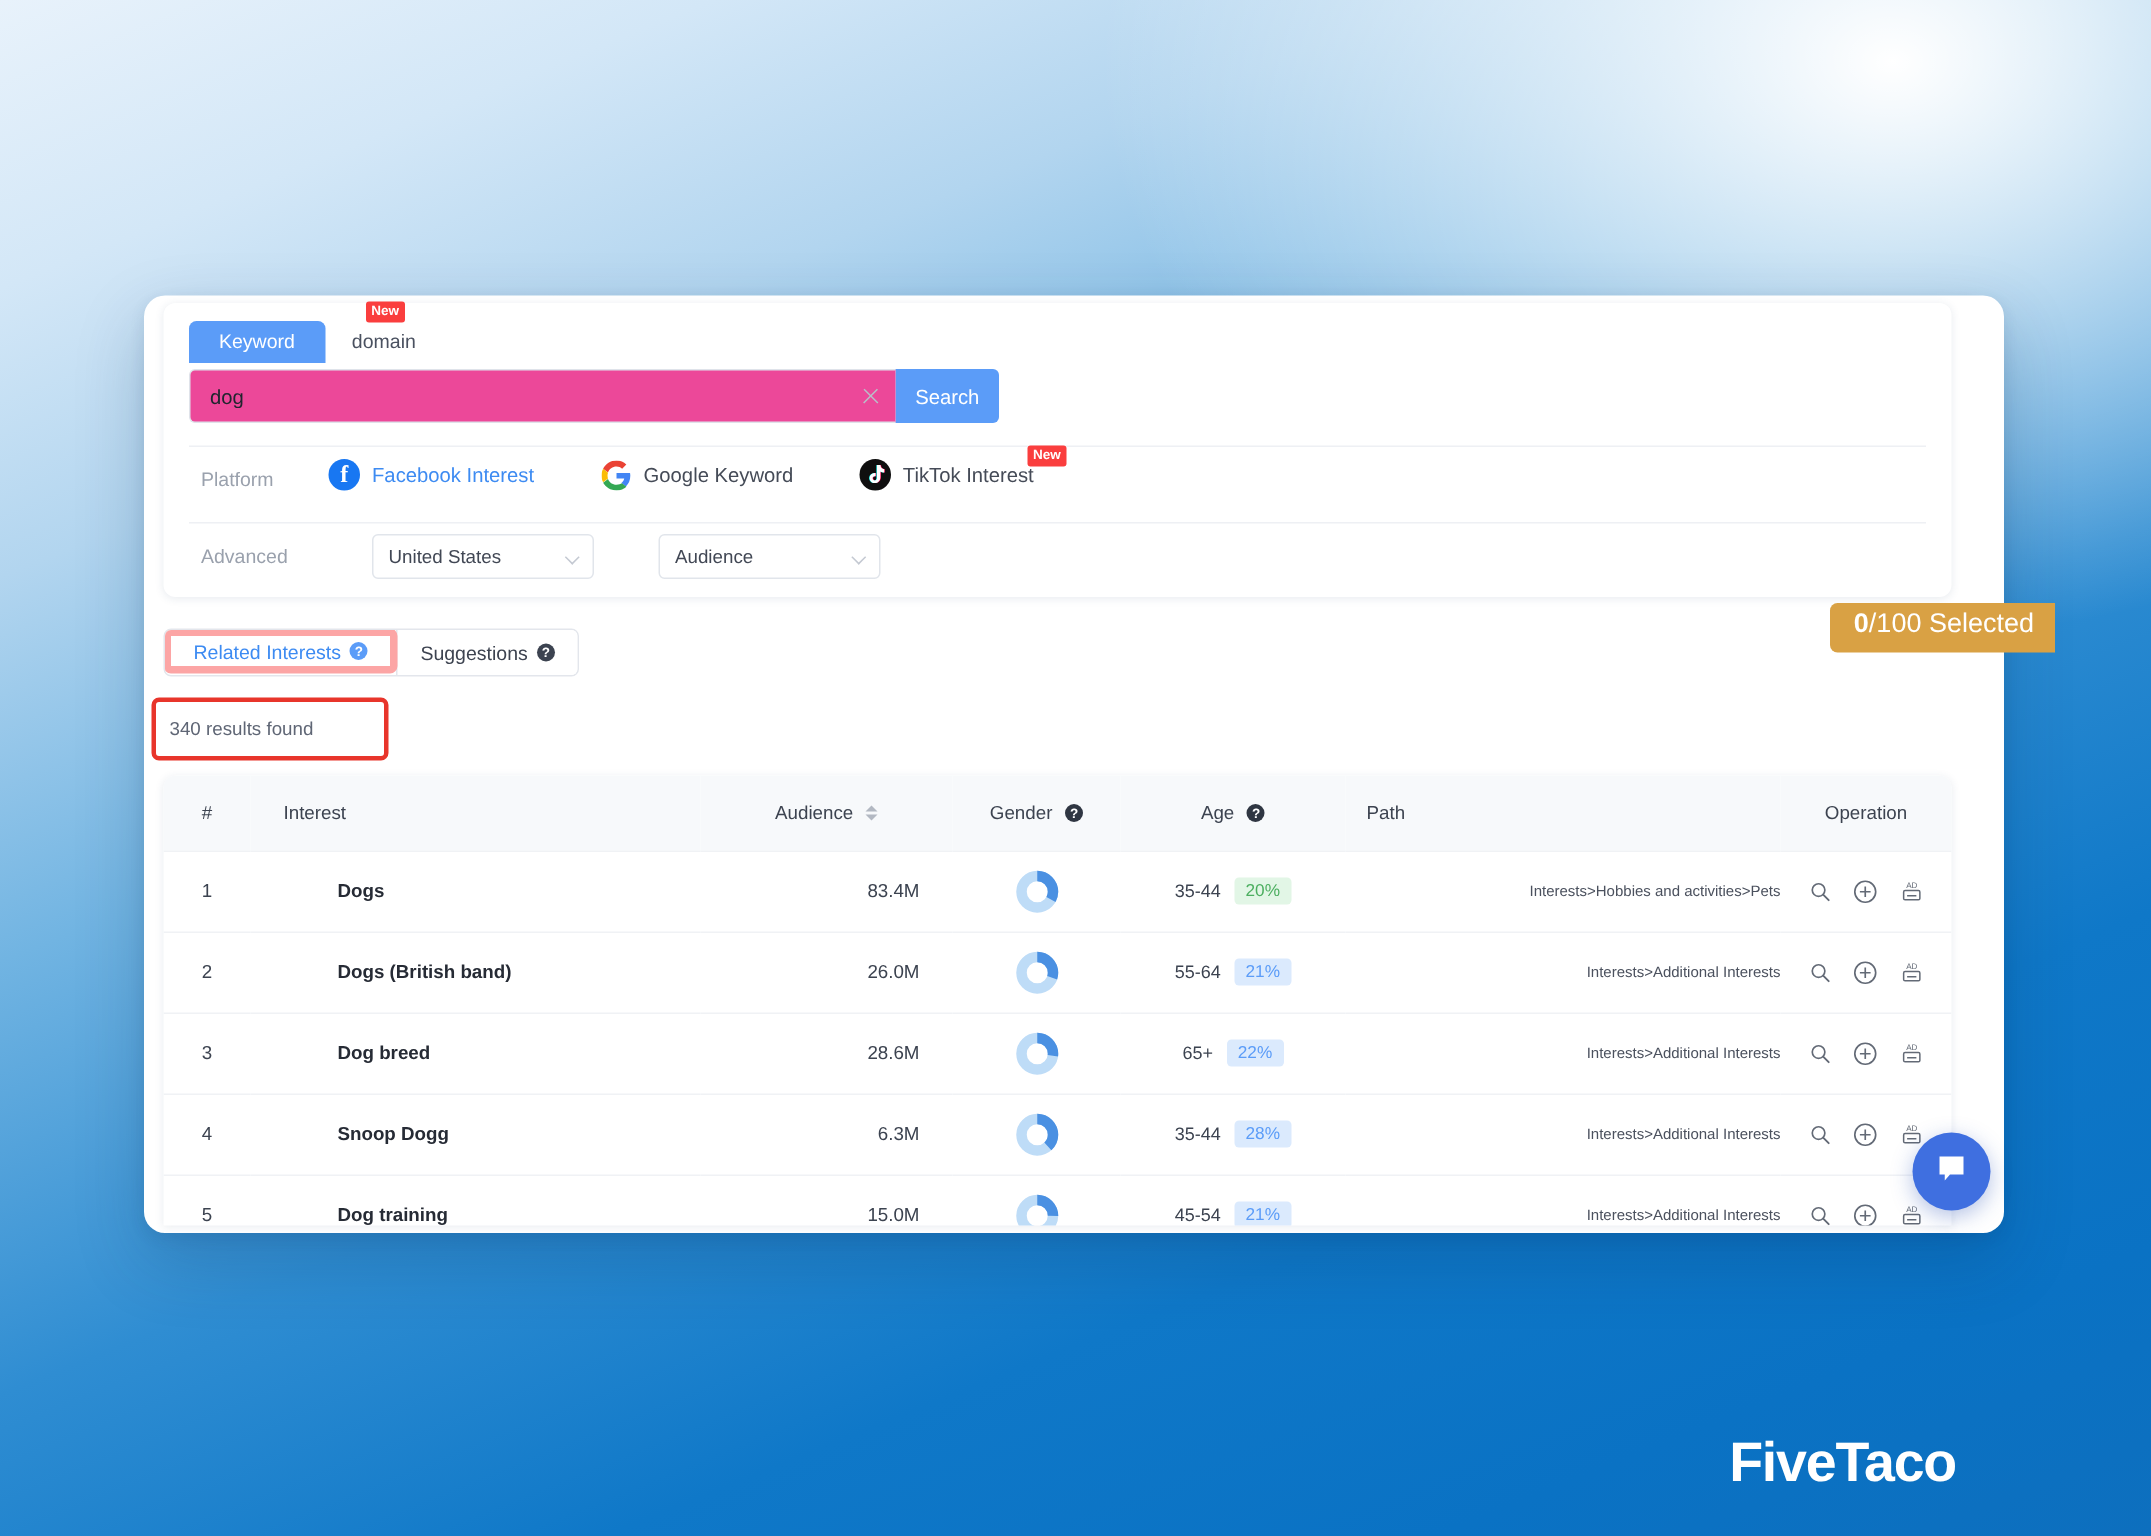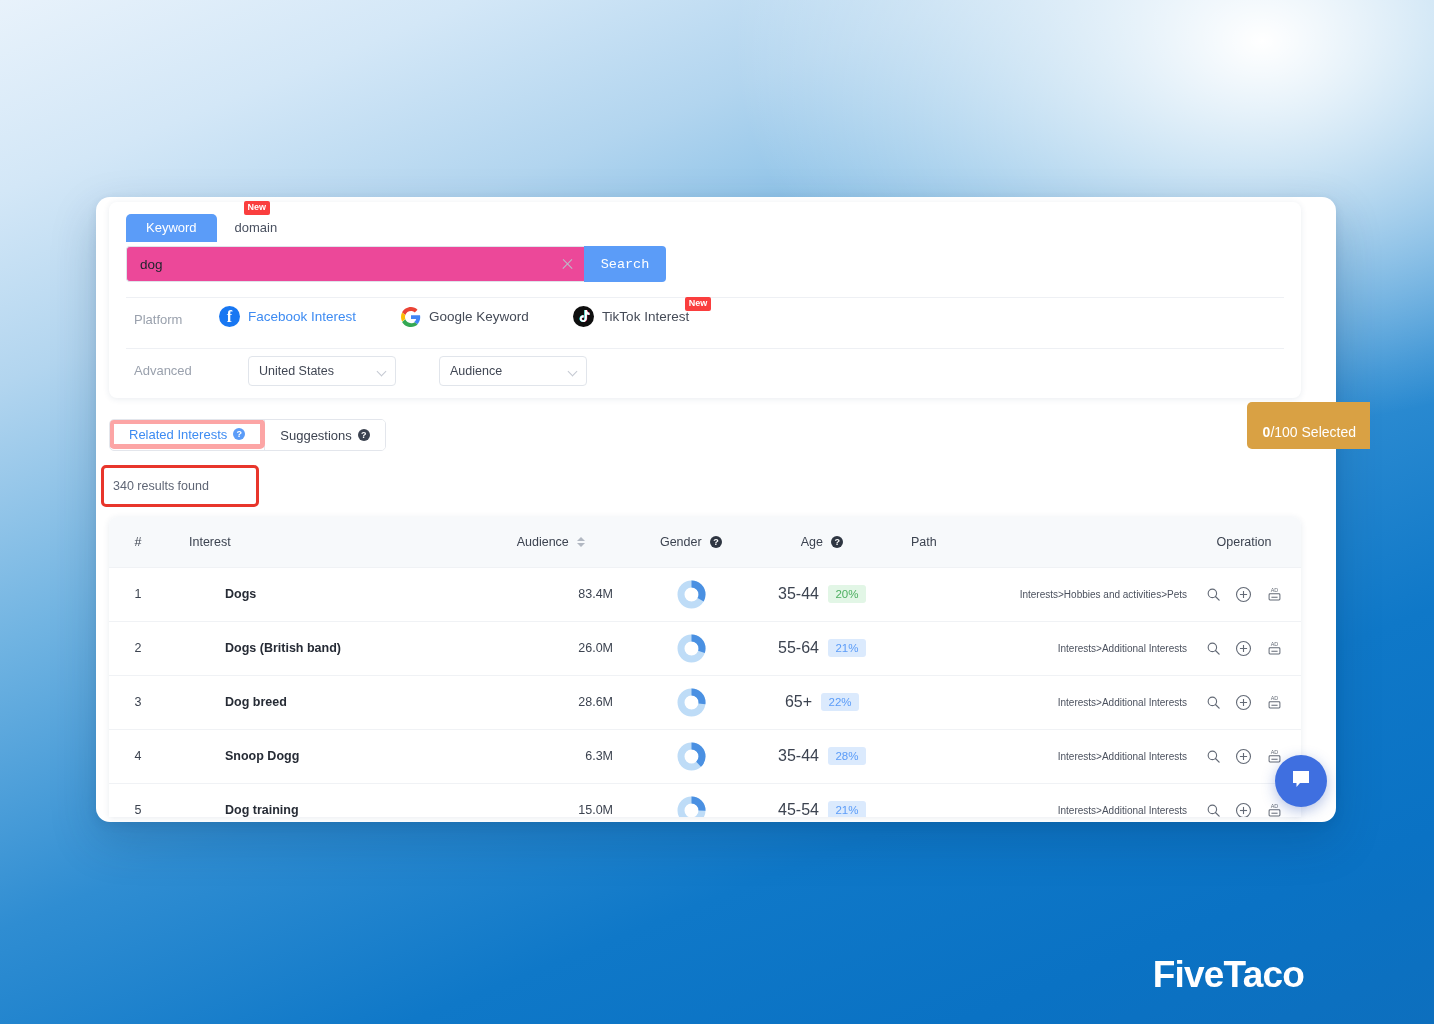--- a/index.html
+++ b/index.html
@@ -102,24 +102,24 @@
     cursor: pointer;
   }
   .clear-x::before, .clear-x::after {
     content: ""; position: absolute;
     left: 1px; top: 7px; width: 13px; height: 1.4px;
     background: #b9bfc9;
   }
   .clear-x::before { transform: rotate(45deg); }
   .clear-x::after  { transform: rotate(-45deg); }
   .search-btn {
-    width: 82px;
+    width: 69px;
     background: #5b9cf8; color: #fff;
     border: none; border-radius: 0 4px 4px 0;
-    font-family: Liberation Mono, monospace;
+    font-family: Liberation Sans, sans-serif;
     font-size: 13.5px; cursor: pointer;
   }
 
   .divider {
     position: absolute; left: 17px;
     width: 1158px; height: 1px; background: #eef0f4;
   }
   .divider.d1 { top: 95px; }
   .divider.d2 { top: 146px; }
 
@@ -224,22 +224,22 @@
     display: flex; align-items: center;
     padding-left: 9px;
     font-size: 12.5px; color: #5f6675;
   }
 
   
   .selected-badge {
     position: absolute;
     right: -34px; top: 205px;
     background: #d9a144; color: #fff;
-    font-size: 14px;
-    padding: 22px 14px 9px 16px;
+    font-size: 18px;
+    padding: 3px 14px 9px 16px;
     border-radius: 5px 0 0 5px;
     white-space: nowrap;
     z-index: 5;
   }
   .selected-badge b { font-weight: bold; }
 
   
   .table-wrap {
     position: absolute;
     left: 13px; top: 320px;
@@ -293,21 +293,21 @@
     background: #2f3642; color: #fff;
     font-size: 9px; font-weight: bold; margin-left: 5px;
     vertical-align: middle; line-height: 1;
   }
 
   .donut { display: inline-block; vertical-align: middle; }
 
   .age-cell {
     display: flex; align-items: center; justify-content: center; gap: 9px;
   }
-  .age-range { color: #3c4350; font-size: 16px; }
+  .age-range { color: #3c4350; font-size: 12px; }
   .pct {
     font-size: 11.5px; padding: 3px 7px; border-radius: 3px;
     min-width: 38px; text-align: center;
   }
   .pct.green { background: #e2f6e6; color: #4caf60; }
   .pct.blue  { background: #dbeafd; color: #5b9cf8; }
 
   .ops { display: flex; align-items: center; justify-content: center; gap: 14px; }
   .op-ico { cursor: pointer; display: inline-flex; }
 

